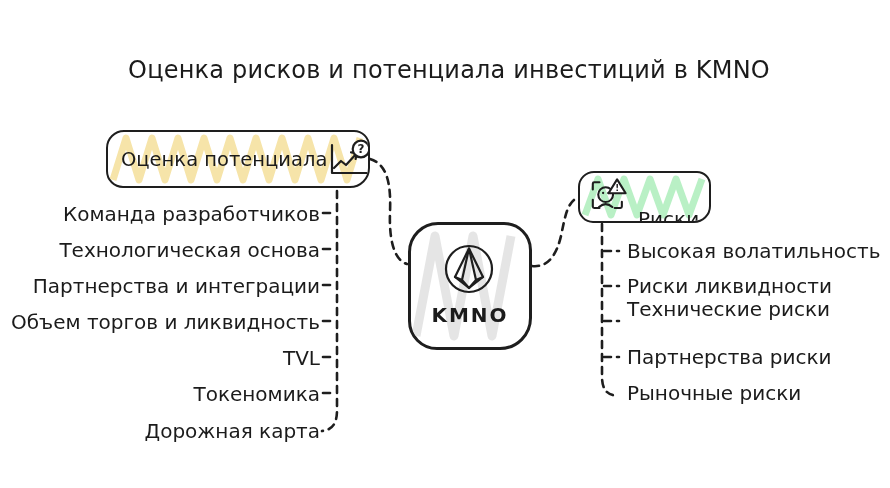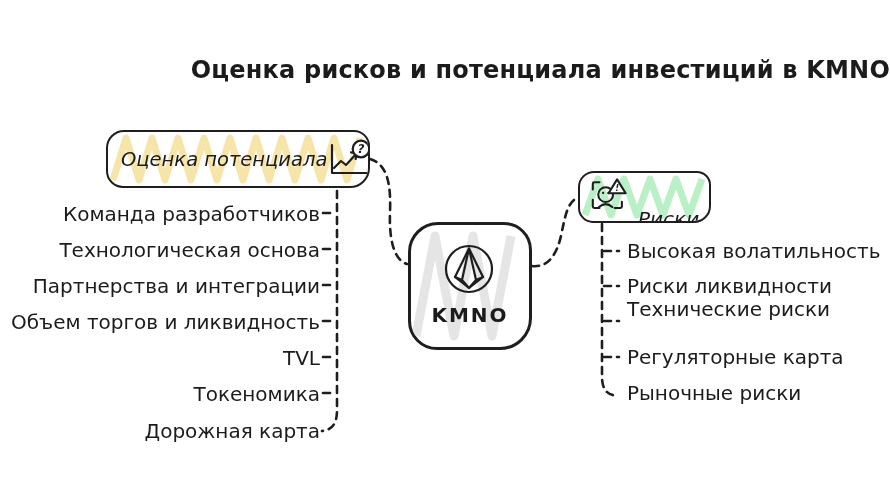--- a/index.html
+++ b/index.html
@@ -6,36 +6,36 @@
   html,body { margin:0; padding:0; }
   body {
     width:890px; height:488px; background:#ffffff;
     font-family:"DejaVu Sans", sans-serif; color:#1b1b1b;
     position:relative; overflow:hidden;
   }
   .canvas { position:absolute; inset:0; }
 
   .title {
     position:absolute; left:0; right:0; top:56px;
-    text-align:right; font-size:24px; font-weight:700;
+    text-align:center; font-size:24px; font-weight:400;
     letter-spacing:0.2px; white-space:nowrap;margin-left:8px;
   }
 
   .connectors { position:absolute; inset:0; width:890px; height:488px; }
   .connectors path {
     fill:none; stroke:var(--stroke); stroke-width:2.6;
     stroke-linecap:round; stroke-dasharray:7 6;
   }
 
   .node {
     position:absolute; border:2.6px solid var(--stroke); background:#fff;
     display:flex; align-items:center; box-sizing:border-box; overflow:hidden;
   }
   .node .fill-svg { position:absolute; left:2px; top:2px; z-index:0; }
-  .node > .content { position:relative; z-index:1; display:flex; align-items:center; width:100%;font-style:italic; }
+  .node > .content { position:relative; z-index:1; display:flex; align-items:center; width:100%; }
 
   .node-left { left:106px; top:130px; width:264px; height:58px; border-radius:18px 16px 20px 17px; }
   .node-left .content { padding:0 10px 0 13px; justify-content:space-between; }
   .node-left .label { font-size:19.5px; white-space:nowrap; }
 
   .node-right { left:578px; top:171px; width:133px; height:52px; border-radius:16px 14px 17px 15px; }
   .node-right .content { padding:0 8px 0 9px; gap:9px; }
   .node-right .label { font-size:20px; white-space:nowrap;margin-top:44px; }
 
   .node-center { left:408px; top:222px; width:124px; height:128px; border-radius:30px 28px 32px 29px; border-width:3px; }
@@ -142,16 +142,16 @@
   <div class="list-item left-item" style="top:237px">Технологическая основа</div>
   <div class="list-item left-item" style="top:273px">Партнерства и интеграции</div>
   <div class="list-item left-item" style="top:309px">Объем торгов и ликвидность</div>
   <div class="list-item left-item" style="top:345px">TVL</div>
   <div class="list-item left-item" style="top:381px">Токеномика</div>
   <div class="list-item right-item" style="top:238px">Высокая волатильность</div>
 
   <div class="list-item left-item" style="top:418px">Дорожная карта</div>
   <div class="list-item right-item" style="top:273px">Риски ликвидности</div>
   <div class="list-item right-item" style="top:296px">Технические риски</div>
-  <div class="list-item right-item" style="top:344px">Регуляторные карта</div>
+  <div class="list-item right-item" style="top:344px">Партнерства риски</div>
   <div class="list-item right-item" style="top:380px">Рыночные риски</div>
 
 </div>
 
 </body></html>

